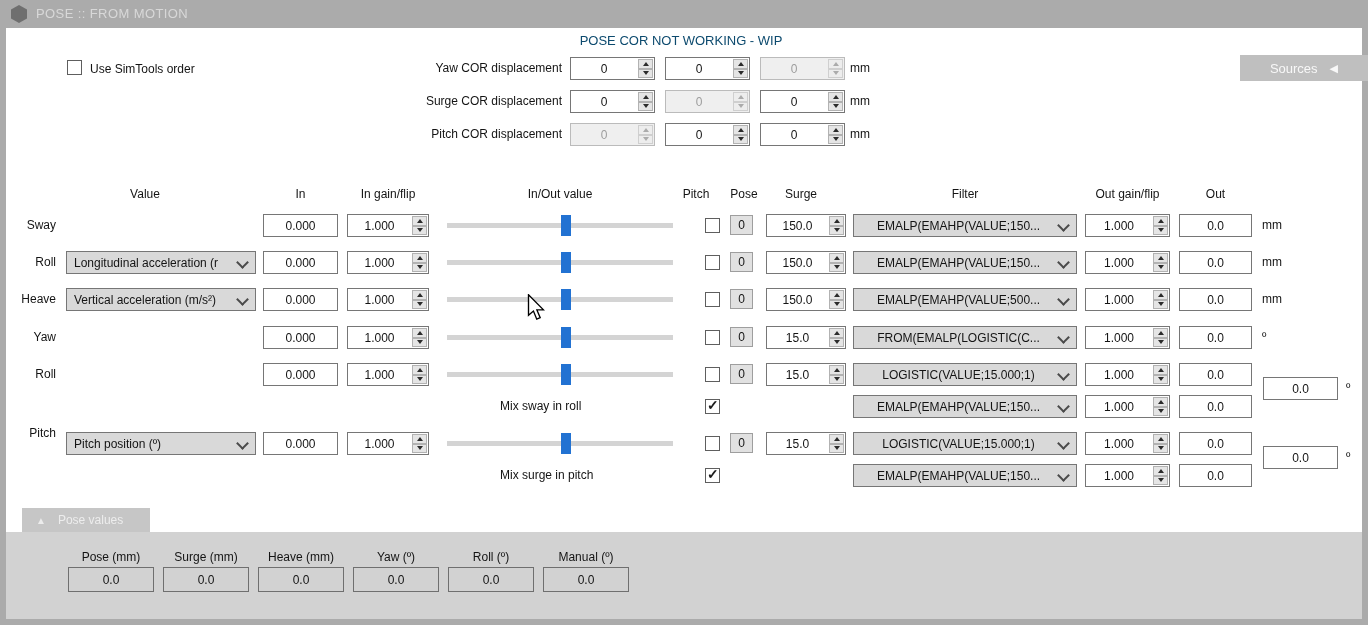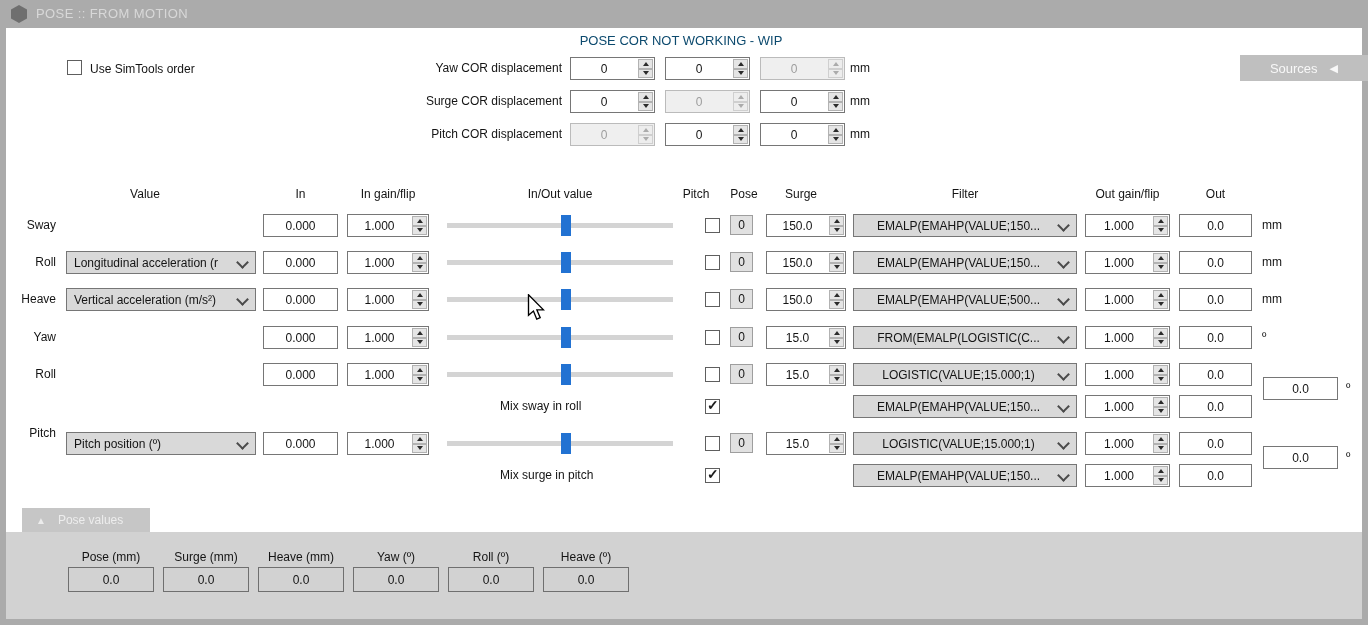--- a/index.html
+++ b/index.html
@@ -75,21 +75,21 @@
     <div class="pose-panel">
       <div class="tab">
         <span class="tri">▲</span>
         <span>Pose values</span>
       </div>
       <div class="pv-label" style="left:62px">Pose (mm)</div>
       <div class="pv-label" style="left:157px">Surge (mm)</div>
       <div class="pv-label" style="left:252px">Heave (mm)</div>
       <div class="pv-label" style="left:347px">Yaw (º)</div>
       <div class="pv-label" style="left:442px">Roll (º)</div>
-      <div class="pv-label" style="left:537px">Heave (º)</div>
+      <div class="pv-label" style="left:537px">Manual (º)</div>
       <div class="pv-box" style="left:62px">0.0</div>
       <div class="pv-box" style="left:157px">0.0</div>
       <div class="pv-box" style="left:252px">0.0</div>
       <div class="pv-box" style="left:347px">0.0</div>
       <div class="pv-box" style="left:442px">0.0</div>
       <div class="pv-box" style="left:537px">0.0</div>
     </div>
   </div>
 
   <div class="warning">POSE COR NOT WORKING - WIP</div>

